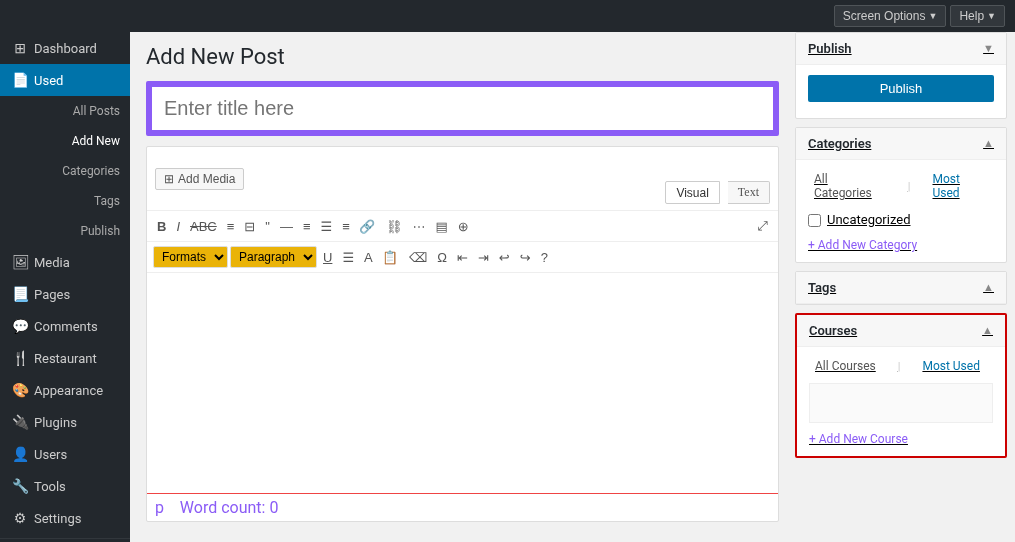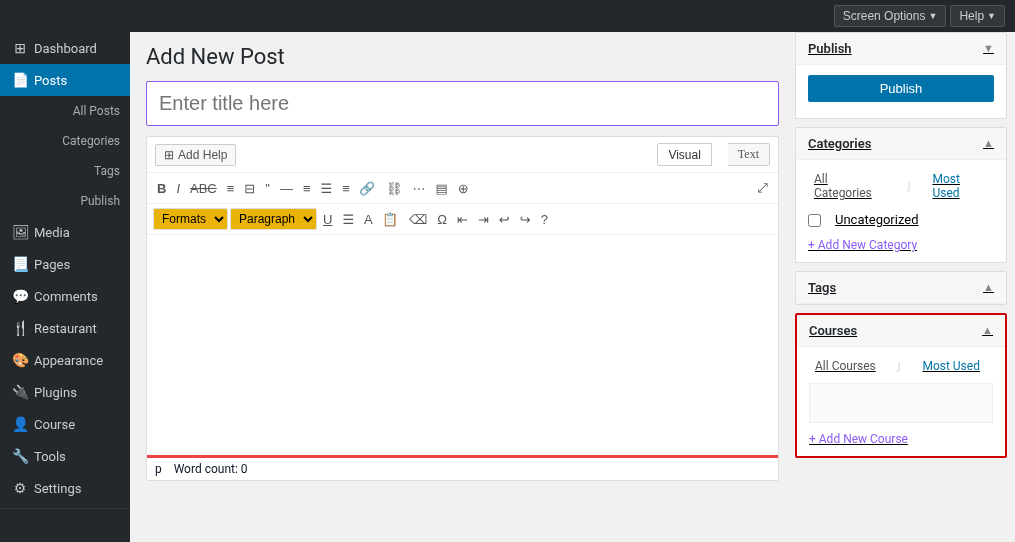--- a/index.html
+++ b/index.html
@@ -24,59 +24,59 @@
 
     
     .content-wrap { display: flex; flex: 1; padding: 0; overflow: hidden; }
     .main-content { flex: 1; padding: 12px 16px; overflow-y: auto; }
     .right-sidebar { width: 220px; flex-shrink: 0; overflow-y: auto; padding: 0 8px 8px 0; text-decoration: underline; }
 
     
     .page-title { font-size: 22px; font-weight: 400; color: #23282d; margin-bottom: 12px; }
 
     
-    .title-input { width: 100%; padding: 10px 12px; font-size: 20px; border: 1px solid #8b5cf6; background: #fff; border-radius: 2px; color: #888; margin-bottom: 10px; outline: none; }
+    .title-input { width: 100%; padding: 10px 12px; font-size: 20px; border: 6px solid #8b5cf6; background: #fff; border-radius: 2px; color: #888; margin-bottom: 10px; outline: none; }
 
     
     .editor-wrap { background: #fff; border: 1px solid #ddd; border-radius: 2px; }
     .editor-top-bar { display: flex; align-items: center; justify-content: space-between; padding: 6px 8px; border-bottom: 1px solid #eee; }
     .add-media-btn { background: #f7f7f7; border: 1px solid #ccc; color: #555; font-size: 12px; padding: 3px 8px; border-radius: 2px; cursor: pointer; display: flex; align-items: center; gap: 4px; }
-    .view-tabs { display: flex; gap: 16px; }
+    .view-tabs { display: flex; gap: 8px; margin-top: 28px; }
     .view-tab { padding: 3px 10px; font-size: 12px; background: #f7f7f7; border: 1px solid #ccc; cursor: pointer; color: #555; }
     .view-tab.active { background: #fff; color: #333; }
     .view-tab:first-child { border-radius: 2px 0 0 2px; }
     .view-tab:last-child { border-radius: 0 2px 2px 0; border-left: none; font-family: Liberation Serif, serif; }
 
     
     .toolbar-row { display: flex; align-items: center; padding: 4px 6px; border-bottom: 1px solid #eee; flex-wrap: wrap; gap: 2px; }
     .tb-btn { background: none; border: none; cursor: pointer; padding: 3px 4px; font-size: 13px; color: #555; border-radius: 2px; display: inline-flex; align-items: center; }
     .tb-select { border: 1px solid #ddd; background: #eab308; font-size: 12px; padding: 2px 4px; border-radius: 2px; cursor: pointer; }
     .expand-btn { margin-left: auto; }
 
     
     .editor-body { min-height: 220px; padding: 8px; }
-    .editor-footer { padding: 4px 8px; border-top: 3px solid #ef4444; font-size: 12px; color: #0f172a; }
+    .editor-footer { padding: 4px 8px; border-top: 1px solid #ef4444; font-size: 16px; color: #8b5cf6; }
 
     
     .panel { background: #fff; border: 1px solid #ddd; border-radius: 2px; margin-bottom: 8px; }
     .panel.highlighted { border: 2px solid #cc0000; }
     .panel-header { display: flex; align-items: center; justify-content: space-between; padding: 8px 12px; border-bottom: 1px solid #eee; font-weight: 600; font-size: 13px; color: #23282d; background: #f7f7f7; cursor: pointer; }
     .panel-header .arrow { font-size: 11px; color: #888; }
     .panel-body { padding: 10px 12px; }
 
     
     .publish-btn { background: #0073aa; color: #fff; border: none; padding: 6px 14px; border-radius: 2px; cursor: pointer; font-size: 13px; width: 100%; margin-bottom: 6px; }
 
     
     .cat-tabs { display: flex; gap: 16px; margin-bottom: 8px; }
     .cat-tab { font-size: 12px; color: #555; cursor: pointer; padding: 2px 6px; }
     .cat-tab.active { color: #0073aa; }
     .cat-tab-sep { color: #ccc; align-self: center; font-size: 11px; }
     .cat-list { margin-bottom: 8px; }
-    .cat-item { display: flex; align-items: flex-end; gap: 14px; padding: 2px 0; font-size: 13px; }
+    .cat-item { display: flex; align-items: flex-end; gap: 6px; padding: 2px 0; font-size: 13px; }
     .cat-item input[type=checkbox] { cursor: pointer; }
     .add-link { color: #8b5cf6; font-size: 12px; cursor: pointer; text-decoration: none; }
 
     
     .tags-input-row { display: flex; gap: 4px; margin-bottom: 6px; }
     .tags-input { flex: 1; border: 1px solid #ddd; padding: 4px 6px; font-size: 12px; border-radius: 2px; }
     .add-tag-btn { background: #f7f7f7; border: 1px solid #ccc; padding: 4px 10px; font-size: 12px; border-radius: 2px; cursor: pointer; }
     .tags-help { font-size: 11px; color: #888; margin-bottom: 4px; }
 
     
@@ -98,25 +98,28 @@
 
 <div class="main-layout">
 
   <nav class="sidebar">
     <div class="sidebar-item">
       <span class="sidebar-icon">⊞</span>
       <span>Dashboard</span>
     </div>
     <div class="sidebar-item active">
       <span class="sidebar-icon">📄</span>
-      <span>Posts</span>
+      <span>Used</span>
     </div>
     <div class="sidebar-item sub">
       <span>All Posts</span>
     </div>
+    <div class="sidebar-item sub active-sub">
+      <span>Add New</span>
+    </div>
     <div class="sidebar-item sub">
       <span>Categories</span>
     </div>
     <div class="sidebar-item sub">
       <span>Tags</span>
     </div>
     <div class="sidebar-item sub">
       <span>Publish</span>
     </div>
     <div class="sidebar-item">
@@ -138,21 +141,21 @@
     <div class="sidebar-item">
       <span class="sidebar-icon">🎨</span>
       <span>Appearance</span>
     </div>
     <div class="sidebar-item">
       <span class="sidebar-icon">🔌</span>
       <span>Plugins</span>
     </div>
     <div class="sidebar-item">
       <span class="sidebar-icon">👤</span>
-      <span>Course</span>
+      <span>Users</span>
     </div>
     <div class="sidebar-item">
       <span class="sidebar-icon">🔧</span>
       <span>Tools</span>
     </div>
     <div class="sidebar-item">
       <span class="sidebar-icon">⚙</span>
       <span>Settings</span>
     </div>
     <div class="sidebar-item collapse-item">
@@ -167,21 +170,21 @@
       <h1 class="page-title">Add New Post</h1>
 
       
       <input type="text" class="title-input" placeholder="Enter title here" style="">
 
       
       <div class="editor-wrap">
         <div class="editor-top-bar">
           <button class="add-media-btn">
             <span>⊞</span>
-            <span>Add Help</span>
+            <span>Add Media</span>
           </button>
           <div class="view-tabs">
             <button class="view-tab active">Visual</button>
             <button class="view-tab">Text</button>
           </div>
         </div>
 
         <div class="toolbar-row">
           <button class="tb-btn">
               <strong>B</strong>

